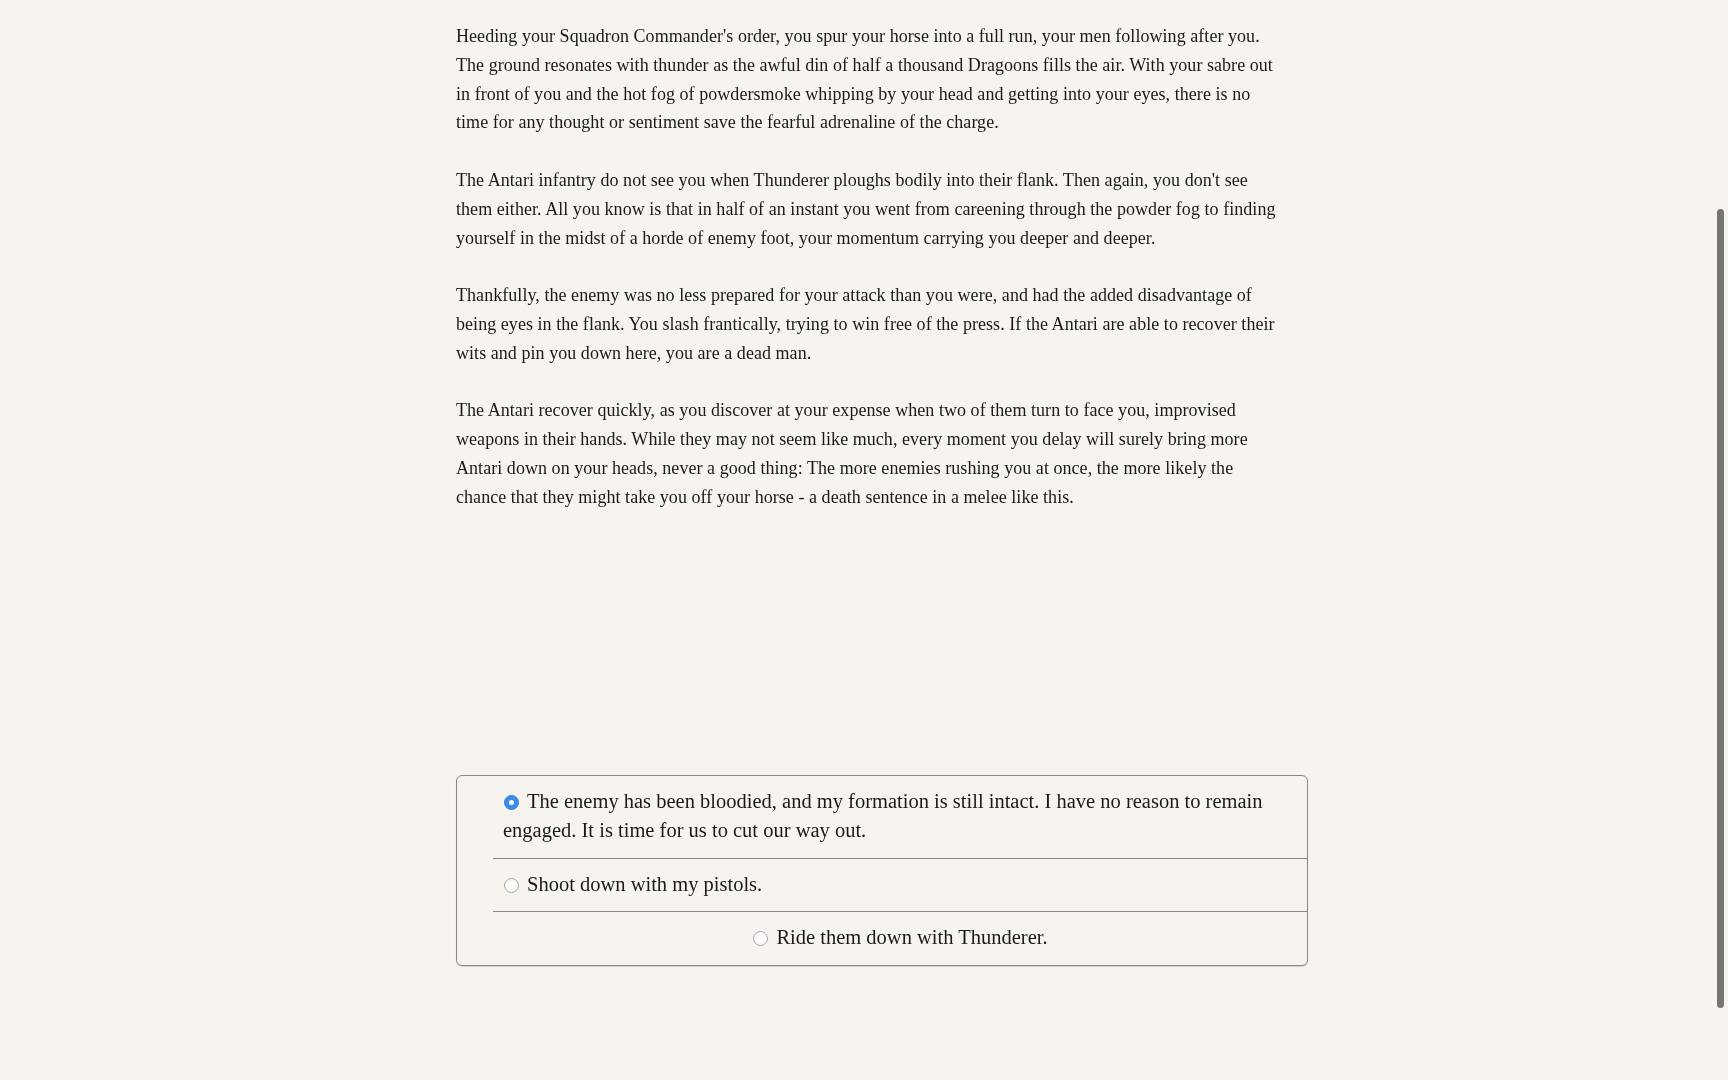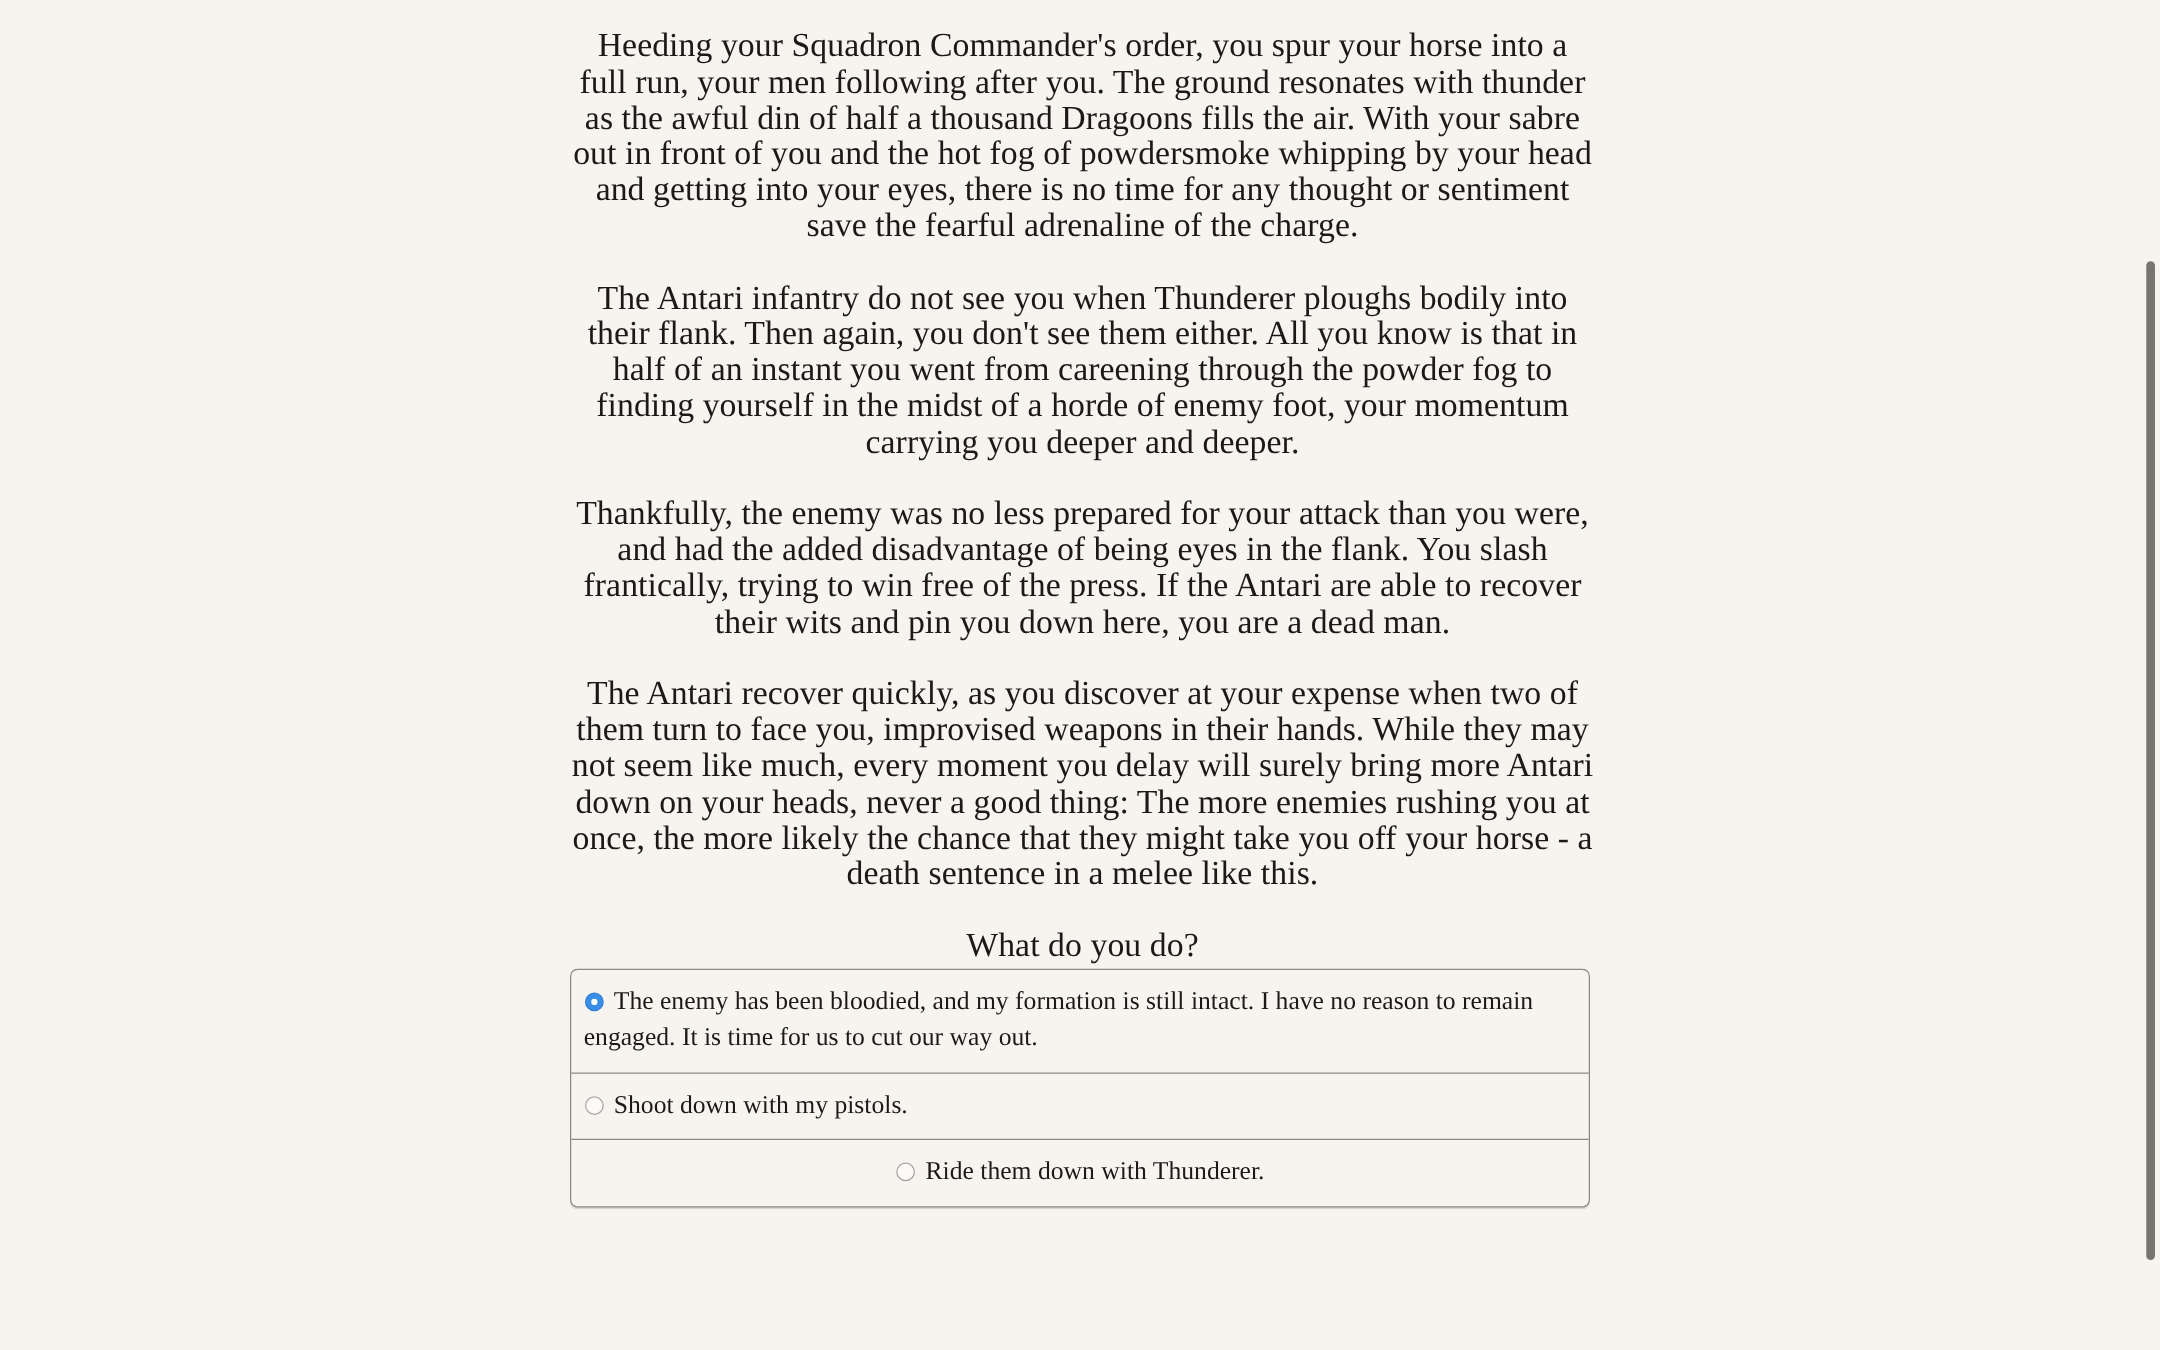--- a/index.html
+++ b/index.html
@@ -14,43 +14,43 @@
     position: relative;
     font-family: "DejaVu Serif", "Liberation Serif", serif;
     color: #1c1a18;
   }
   .story {
     position: absolute;
     left: 456px;
     top: 22px;
     width: 820px;
     font-family: "Liberation Serif", serif;
-    font-size: 27px;
+    font-size: 18px;
     line-height: 28.8px;
     letter-spacing: 0.05px;
-    text-align: center;
   }
   .story p {
     margin: 0 0 28.8px 0;
   }
   .prompt {
     margin: 0 0 28px 0;
   }
   .choices {
     position: absolute;
     left: 456px;
     top: 775px;
     width: 814px;
     border: 1px solid #8b8985;
     border-radius: 6px;
     font-family: "Liberation Serif", serif;
     font-size: 20.5px;
     line-height: 28.8px;
     background: #f7f4f0;
     box-shadow: 0 1px 1px rgba(0,0,0,0.15);
+    padding-left: 36px;
   }
   .choice {
     padding: 11px 10px 13px 10px;
     border-bottom: 1px solid #8b8985;
     cursor: pointer;
   }
   .choice:last-child { border-bottom: none; text-align: center; }
   .radio {
     display: inline-block;
     width: 15px;
@@ -87,21 +87,20 @@
   }
 </style>
 </head>
 <body>
 
 <div class="story">
   <p>Heeding your Squadron Commander's order, you spur your horse into a full run, your men following after you. The ground resonates with thunder as the awful din of half a thousand Dragoons fills the air. With your sabre out in front of you and the hot fog of powdersmoke whipping by your head and getting into your eyes, there is no time for any thought or sentiment save the fearful adrenaline of the charge.</p>
   <p>The Antari infantry do not see you when Thunderer ploughs bodily into their flank. Then again, you don't see them either. All you know is that in half of an instant you went from careening through the powder fog to finding yourself in the midst of a horde of enemy foot, your momentum carrying you deeper and deeper.</p>
   <p>Thankfully, the enemy was no less prepared for your attack than you were, and had the added disadvantage of being eyes in the flank. You slash frantically, trying to win free of the press. If the Antari are able to recover their wits and pin you down here, you are a dead man.</p>
   <p>The Antari recover quickly, as you discover at your expense when two of them turn to face you, improvised weapons in their hands. While they may not seem like much, every moment you delay will surely bring more Antari down on your heads, never a good thing: The more enemies rushing you at once, the more likely the chance that they might take you off your horse - a death sentence in a melee like this.</p>
-  <p class="prompt">What do you do?</p>
 </div>
 
 <div class="choices">
   <div class="choice">
     <span class="radio checked"></span><span>The enemy has been bloodied, and my formation is still intact. I have no reason to remain engaged. It is time for us to cut our way out.</span>
   </div>
   <div class="choice">
     <span class="radio"></span><span>Shoot down with my pistols.</span>
   </div>
   <div class="choice">

